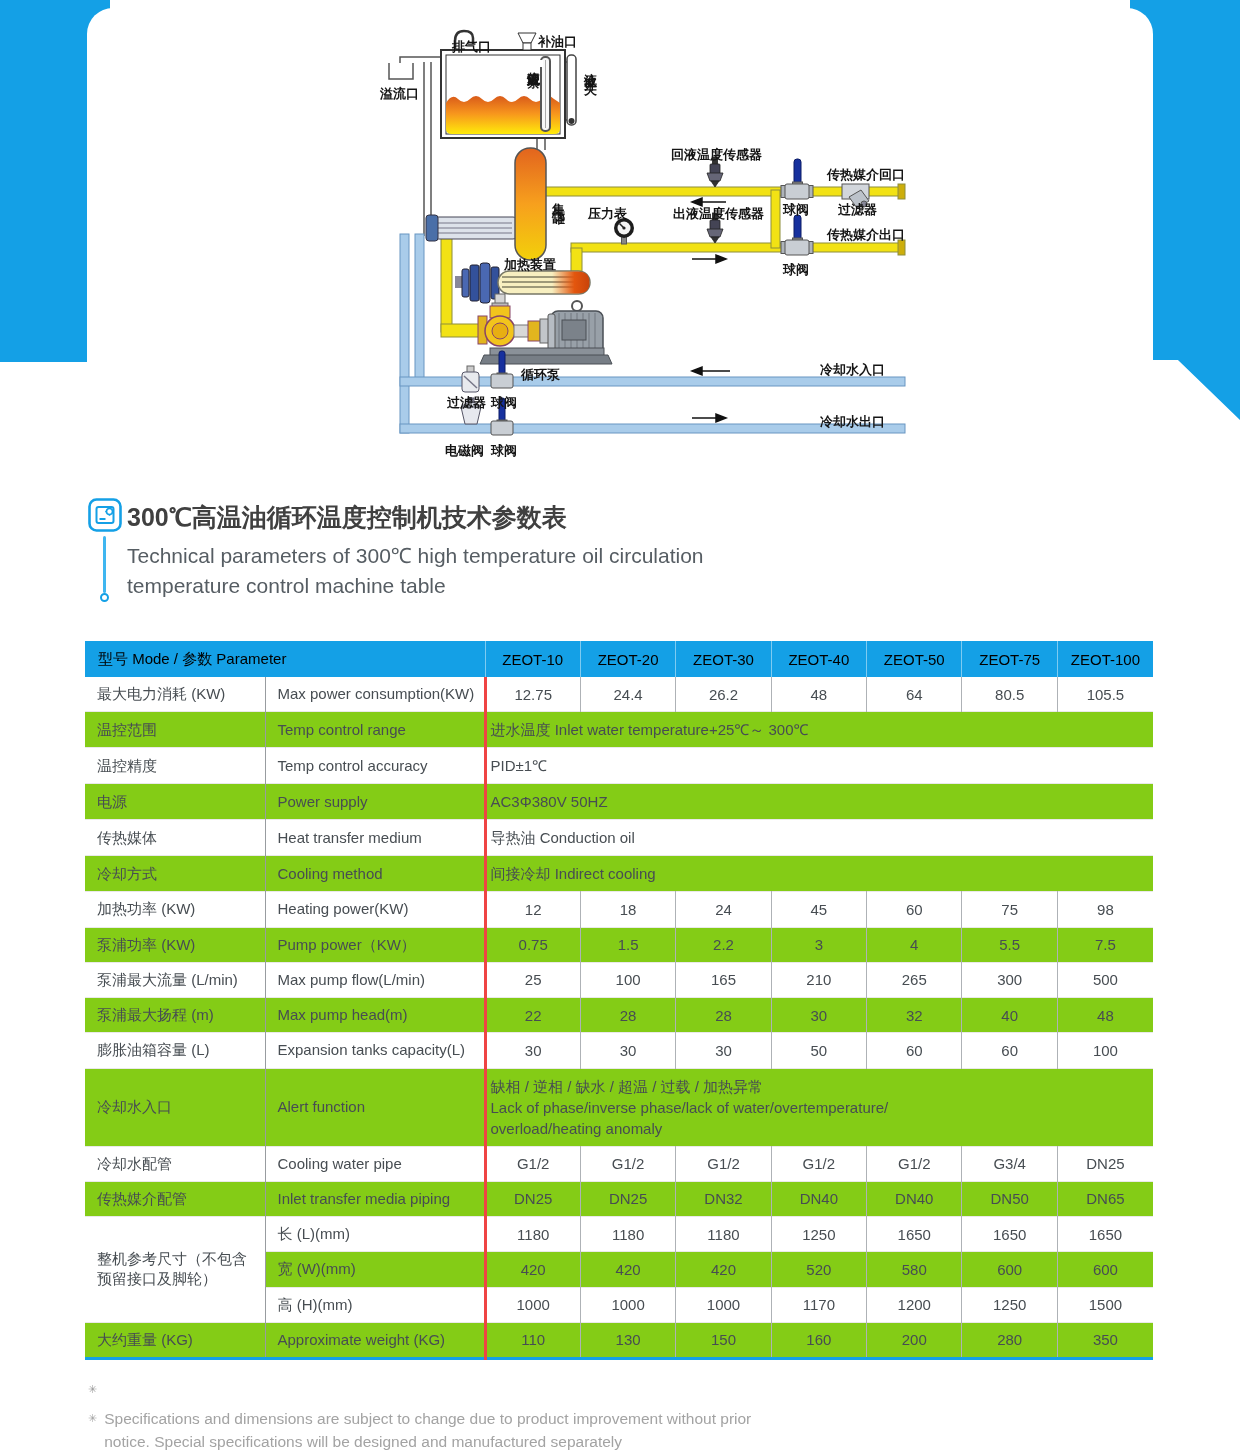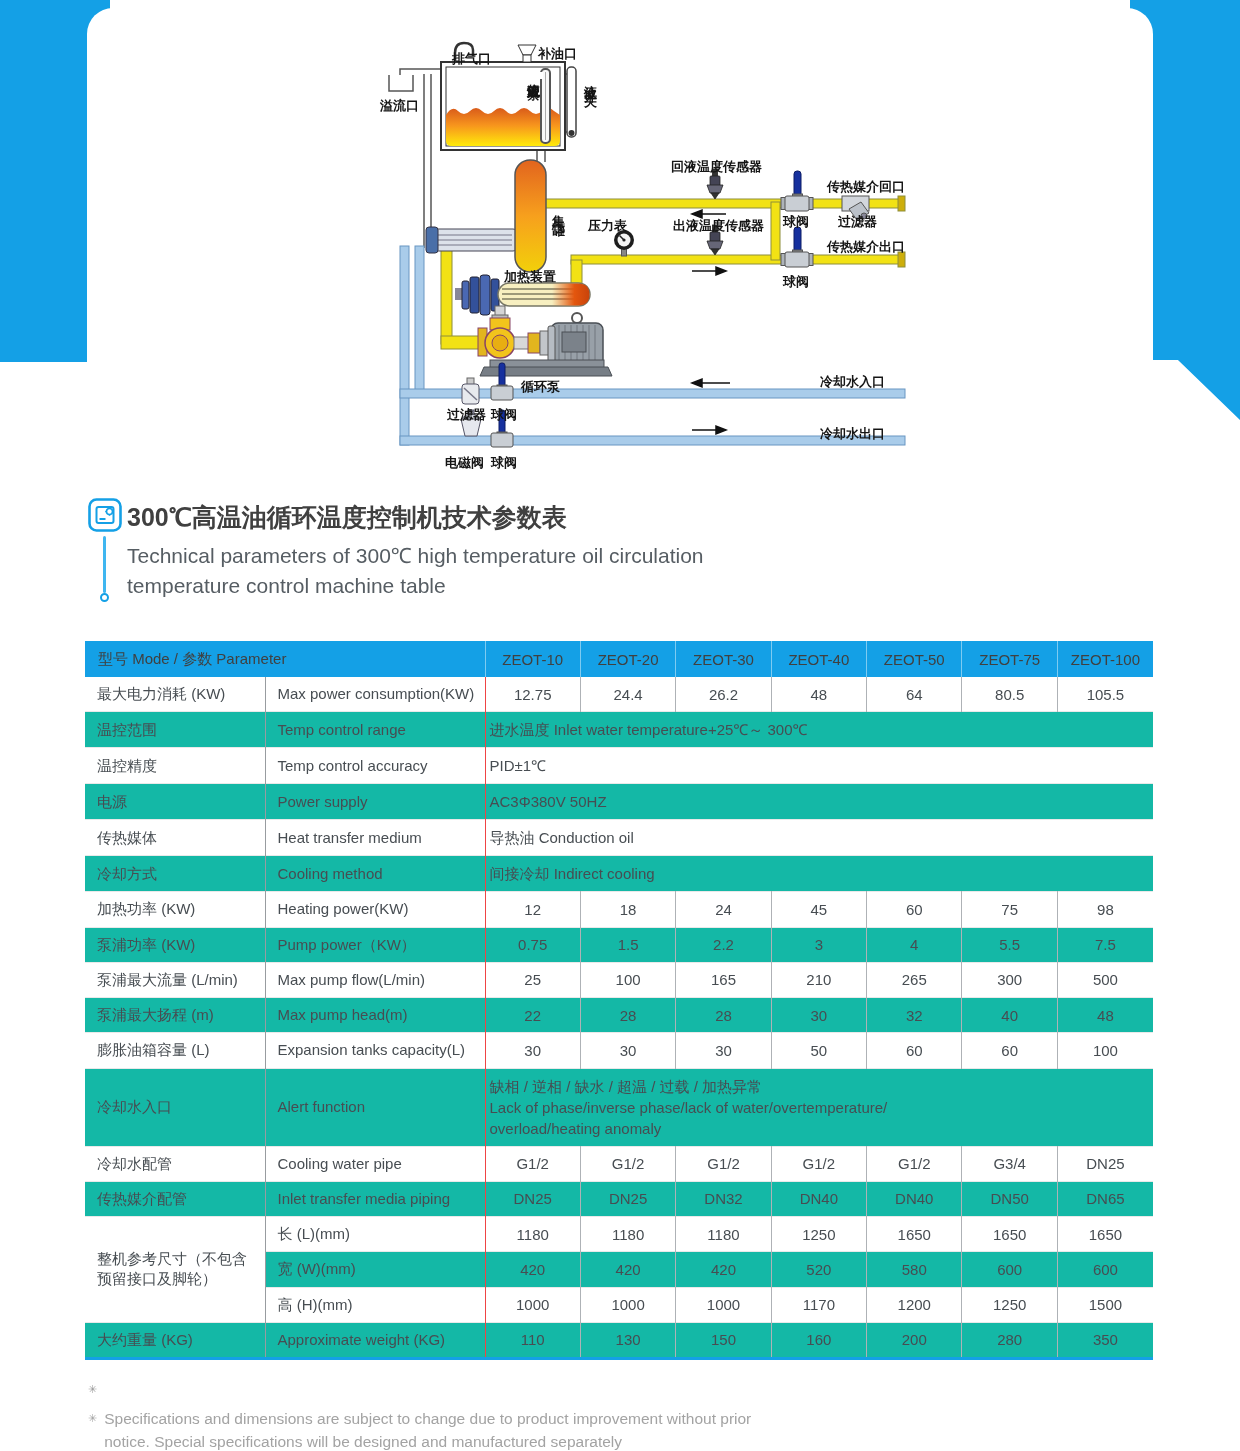--- a/index.html
+++ b/index.html
@@ -3,42 +3,42 @@
 <meta charset="utf-8">
 <style>
   * { margin:0; padding:0; box-sizing:border-box; }
   html,body { width:1240px; height:1451px; background:#fff; font-family:"Liberation Sans", sans-serif; overflow:hidden; position:relative; }
   .band { position:absolute; top:0; z-index:0; }
   .band-left { left:0; width:110px; height:362px; background:#14A0E6; }
   .band-right { left:1130px; width:110px; height:420px; background:#14A0E6;
     clip-path:polygon(0 0, 100% 0, 100% 100%, 43.6% 85.7%, 0 85.7%); }
   .card { position:absolute; left:87px; top:8px; width:1066px; height:1443px; background:#fff;
     border-radius:26px 26px 0 0; z-index:1; }
-  .diagram-wrap { position:absolute; left:0; top:12px; width:1096px; height:470px; z-index:2; }
+  .diagram-wrap { position:absolute; left:0; top:0; width:1096px; height:470px; z-index:2; }
   .dlabel { position:absolute; font-size:13px; font-weight:bold; color:#151515; white-space:nowrap; z-index:3; }
   .vlabel { writing-mode:vertical-rl; text-orientation:upright; letter-spacing:3px; white-space:normal; }
   .whitebg { background:#fff; padding:1px 1px; letter-spacing:1px; }
 
   .title-block { position:absolute; left:0; top:0; z-index:2; }
   .title-icon { position:absolute; left:88px; top:498px; width:34px; height:34px; }
   .title-line { position:absolute; left:103px; top:536px; width:3px; height:57px; background:#3FB6F0; border-radius:2px; }
   .title-dot { position:absolute; left:100px; top:593px; width:9px; height:9px; border:2px solid #14A0E6; border-radius:50%; background:#fff; }
   .title-zh { position:absolute; left:127px; top:501px; font-size:25px; font-weight:bold; color:#404040; white-space:nowrap; }
   .title-en { position:absolute; left:127px; top:541px; font-size:21px; color:#565D63; line-height:30px; width:660px; }
 
   table.spec { position:absolute; left:85px; top:641px; width:1068px; z-index:2;
     border-collapse:collapse; table-layout:fixed; border-bottom:3px solid #14A0E6; }
-  table.spec th { background:#14A0E6; color:#404040; font-size:15px; font-weight:normal; height:36px; }
+  table.spec th { background:#14A0E6; color:#000000; font-size:15px; font-weight:normal; height:36px; }
   th.h-param { text-align:left; padding-left:13px; }
   th.h-model { text-align:center; border-left:1px solid rgba(255,255,255,.45); }
   table.spec td { font-size:15px; color:#474D52; vertical-align:middle; }
   tr + tr td { border-top:1px solid #e9e9e9; }
-  tr.alt td { background:#14b8a6; }
+  tr.alt td { background:#84cc16; }
   td.c-zh { padding:7px 8px 7px 12px; border-right:1px solid #989CA0; line-height:1.35; }
-  td.c-en { padding:7px 8px 7px 12px; border-right:1px solid #ef4444; line-height:1.35; }
+  td.c-en { padding:7px 8px 7px 12px; border-right:3px solid #ef4444; line-height:1.35; }
   td.c-val { text-align:center; padding:7px 3px; border-right:1px solid #AEB2B6; }
   td.c-val:last-child { border-right:none; }
   td.c-span { text-align:left; padding:7px 4px; white-space:pre-line; line-height:1.4; }
   td.c-group { background:#fff !important; }
 
   .notes { position:absolute; left:88px; top:1378px; width:710px; z-index:2; }
   .note { display:flex; align-items:flex-start; color:#9B9B9B; margin-bottom:9px; line-height:1.5; }
   .note .bullet { font-size:11px; margin:3px 7px 0 0; }
   .note-zh { font-size:14px; }
   .note-en { font-size:15.5px; color:#A3A3A3; }

